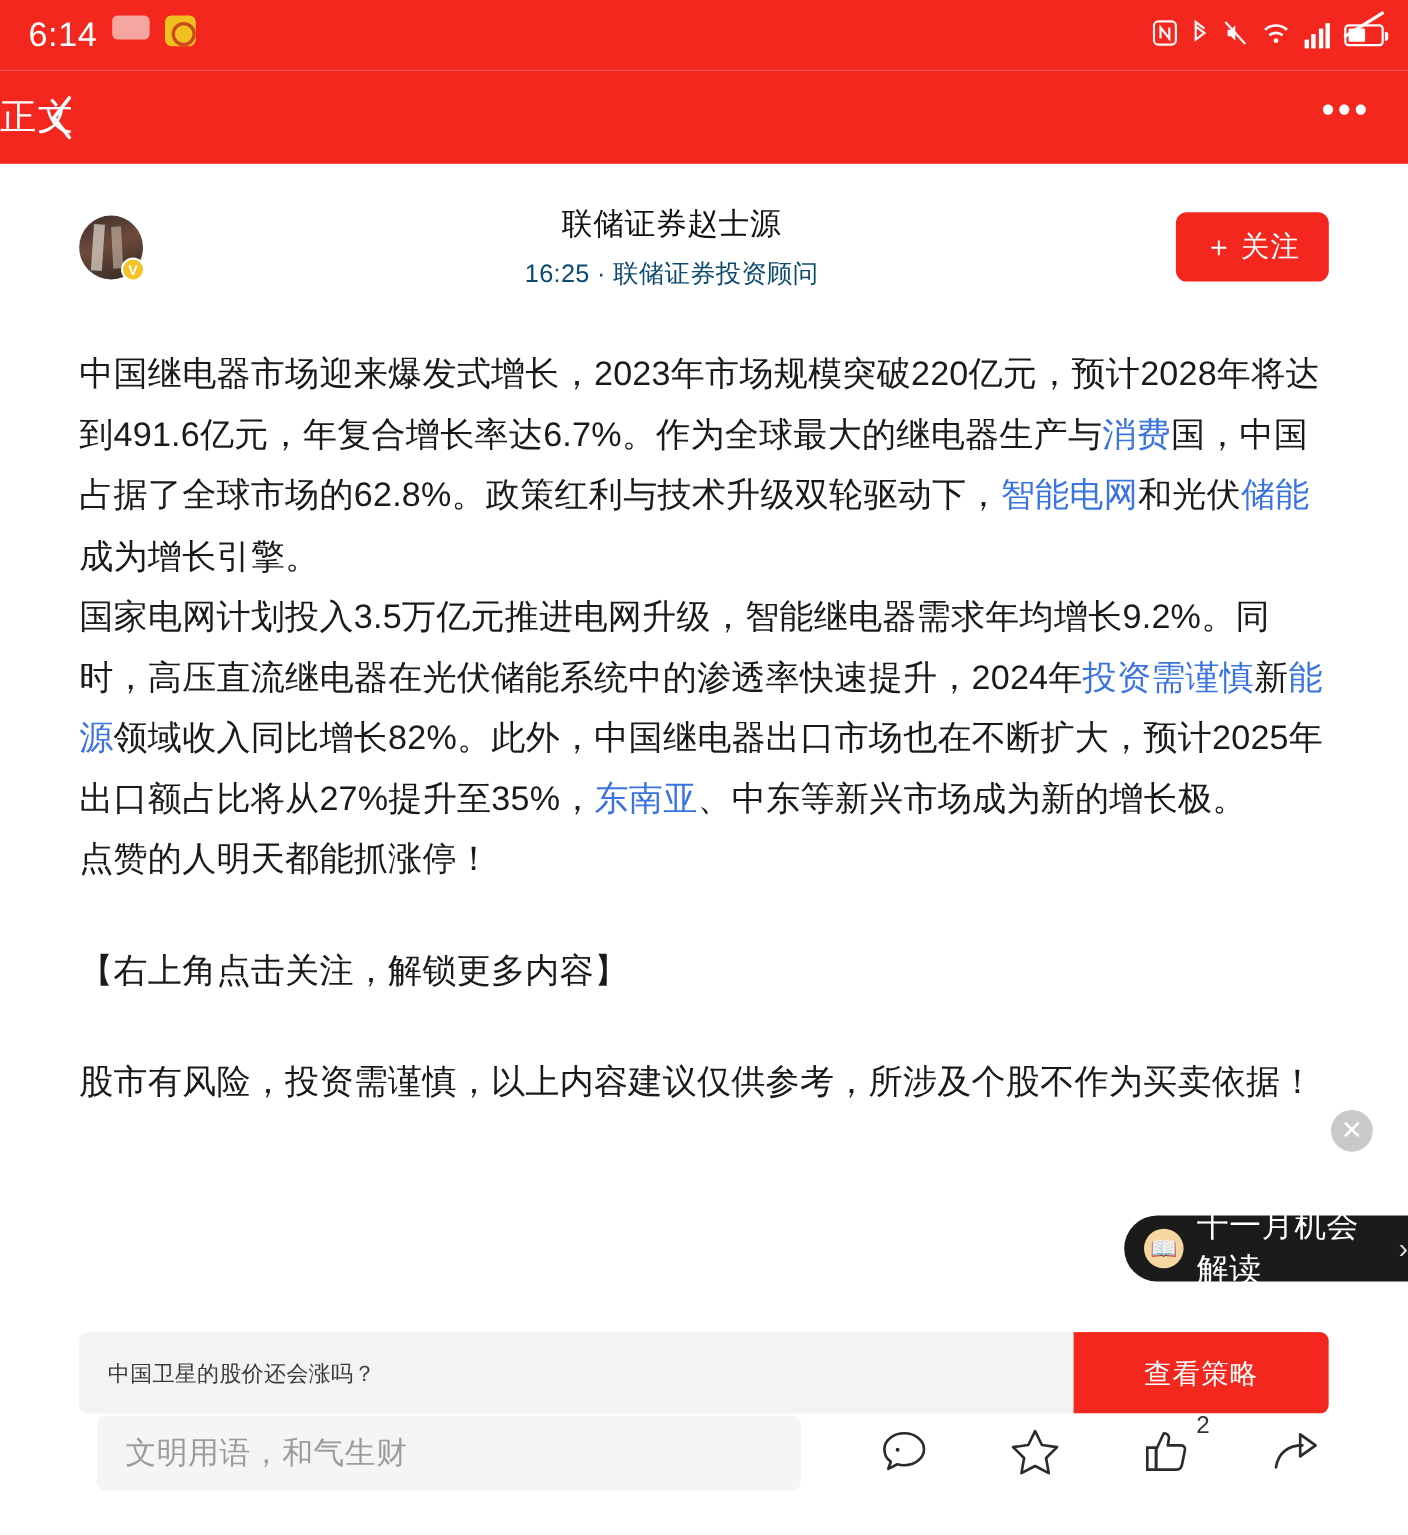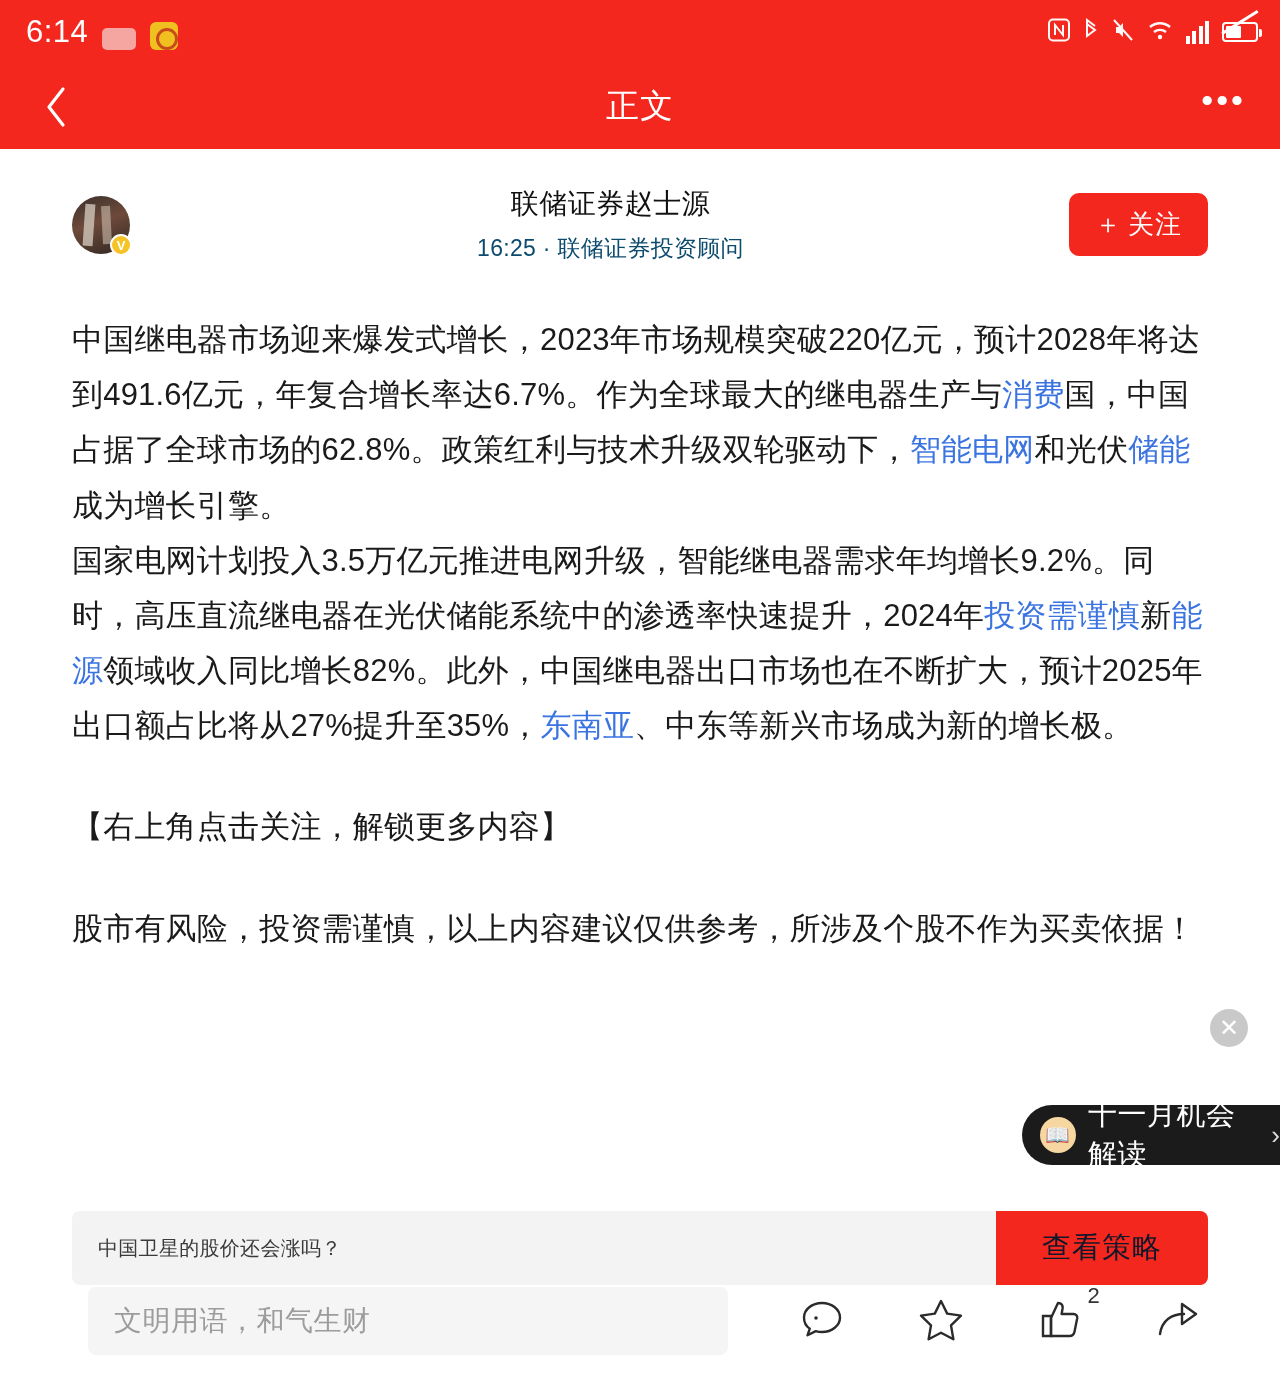--- a/index.html
+++ b/index.html
@@ -14,21 +14,21 @@
   
   .statusbar {
     height: 64px;
     background: #f4271f;
     color: #ffffff;
     display: flex;
     align-items: center;
     justify-content: space-between;
     padding: 0 22px 0 26px;
   }
-  .sb-left { display: flex; align-items: flex-end; gap: 14px; }
+  .sb-left { display: flex; align-items: flex-start; gap: 14px; }
   .sb-clock { font-size: 31px; font-weight: 400; letter-spacing: 0.5px; }
   .sb-chip {
     width: 34px; height: 22px; border-radius: 5px;
     background: #f6a6a0; display: inline-block;
   }
   .sb-chip.icon2 {
     background: #f0c020; position: relative; width: 28px; height: 28px;
     border-radius: 6px;
   }
   .sb-chip.icon2::after {
@@ -70,21 +70,21 @@
     justify-content: space-between;
     padding: 0 34px 0 30px;
     position: relative;
   }
   .nav-back {
     width: 52px; height: 52px;
     display: flex; align-items: center; justify-content: center;
   }
   .nav-back svg { display: block; }
   .nav-title {
-    position: absolute; left: 0; right: 0; text-align: center;
+    position: absolute; left: 0; right: 0; 
     font-size: 33px; font-weight: 400; letter-spacing: 1px;
     pointer-events: none;
   }
   .nav-more {
     font-size: 34px; letter-spacing: 3px; line-height: 0.5;
     padding-bottom: 12px;
   }
 
   
   .page {
@@ -201,23 +201,23 @@
     overflow: hidden;
   }
   .strategy-q {
     flex: 1 1 auto;
     padding-left: 26px;
     font-size: 20px;
     color: #3a3a3a;
     letter-spacing: .3px;
   }
   .strategy-btn {
-    width: 212px; height: 74px;
-    background: #f4271f; color: #0f172a;
-    font-size: 29px;
+    width: 232px; height: 74px;
+    background: #f4271f; color: #ffffff;
+    font-size: 25px;
     display: flex; align-items: center; justify-content: center;
     border: none; font-family: inherit;
     letter-spacing: 1px;
   }
 
   
   .bottombar {
     position: absolute;
     left: 0; right: 0; bottom: 0;
     height: 108px;
@@ -324,20 +324,21 @@
         <span class="plus">＋</span>
         <span>关注</span>
       </button>
     </div>
 
     <div class="article">
       <p><span>中国继电器市场迎来爆发式增长，2023年市场规模突破220亿元，预计2028年将达到491.6亿元，年复合增长率达6.7%。作为全球最大的继电器生产与</span><span class="lk">消费</span><span>国，中国占据了全球市场的62.8%。政策红利与技术升级双轮驱动下，</span><span class="lk">智能电网</span><span>和光伏</span><span class="lk">储能</span><span>成为增长引擎。</span></p>
 
       <p><span>国家电网计划投入3.5万亿元推进电网升级，智能继电器需求年均增长9.2%。同时，高压直流继电器在光伏储能系统中的渗透率快速提升，2024年</span><span class="lk">投资需谨慎</span><span>新</span><span class="lk">能源</span><span>领域收入同比增长82%。此外，中国继电器出口市场也在不断扩大，预计2025年出口额占比将从27%提升至35%，</span><span class="lk">东南亚</span><span>、中东等新兴市场成为新的增长极。</span></p>
 
+      <p>点赞的人明天都能抓涨停！</p>
 
       <div class="gap"></div>
 
       <p>【右上角点击关注，解锁更多内容】</p>
 
       <div class="gap"></div>
 
       <p>股市有风险，投资需谨慎，以上内容建议仅供参考，所涉及个股不作为买卖依据！</p>
     </div>
   </div>

